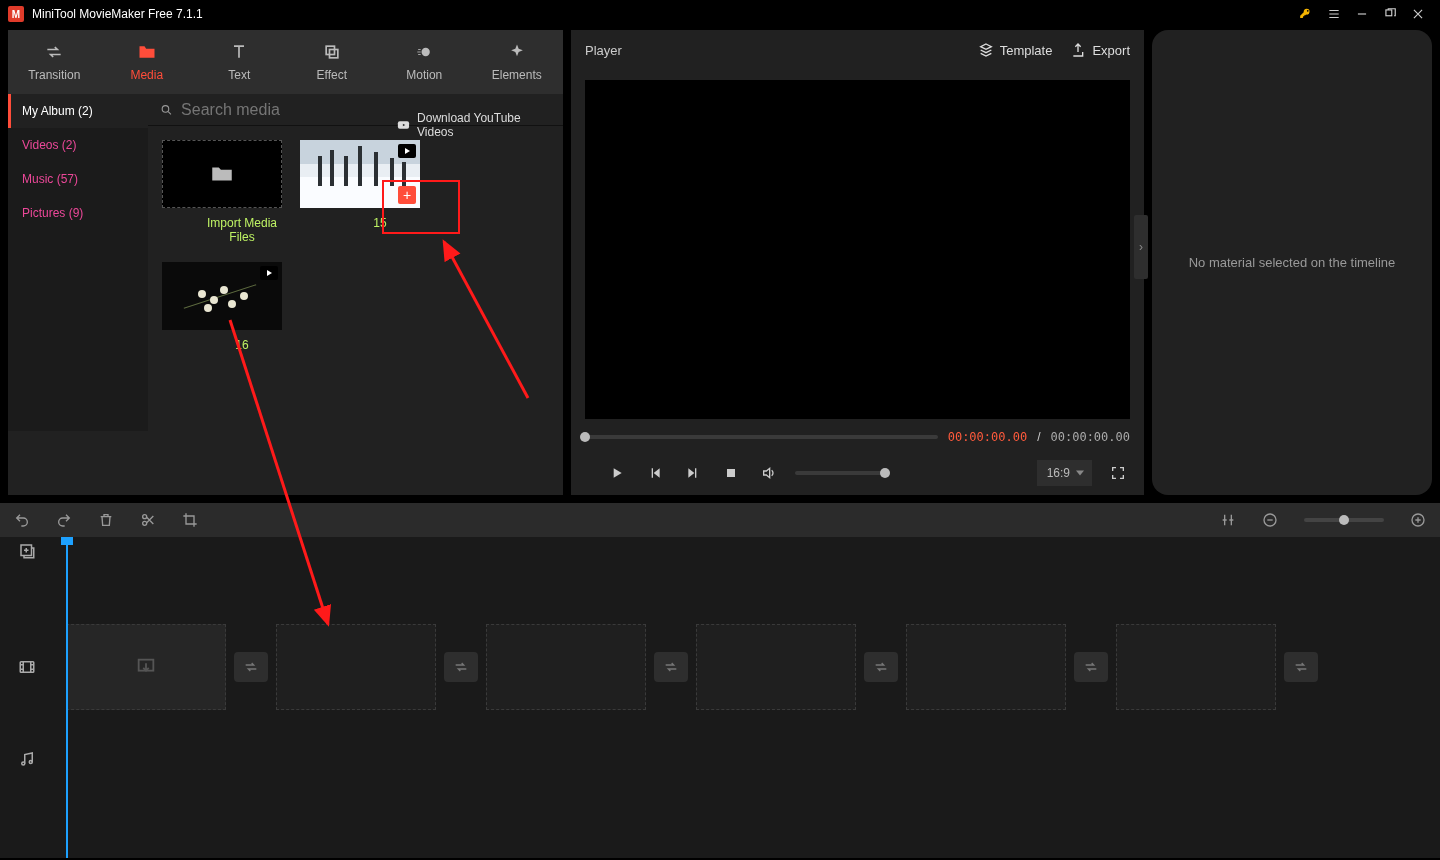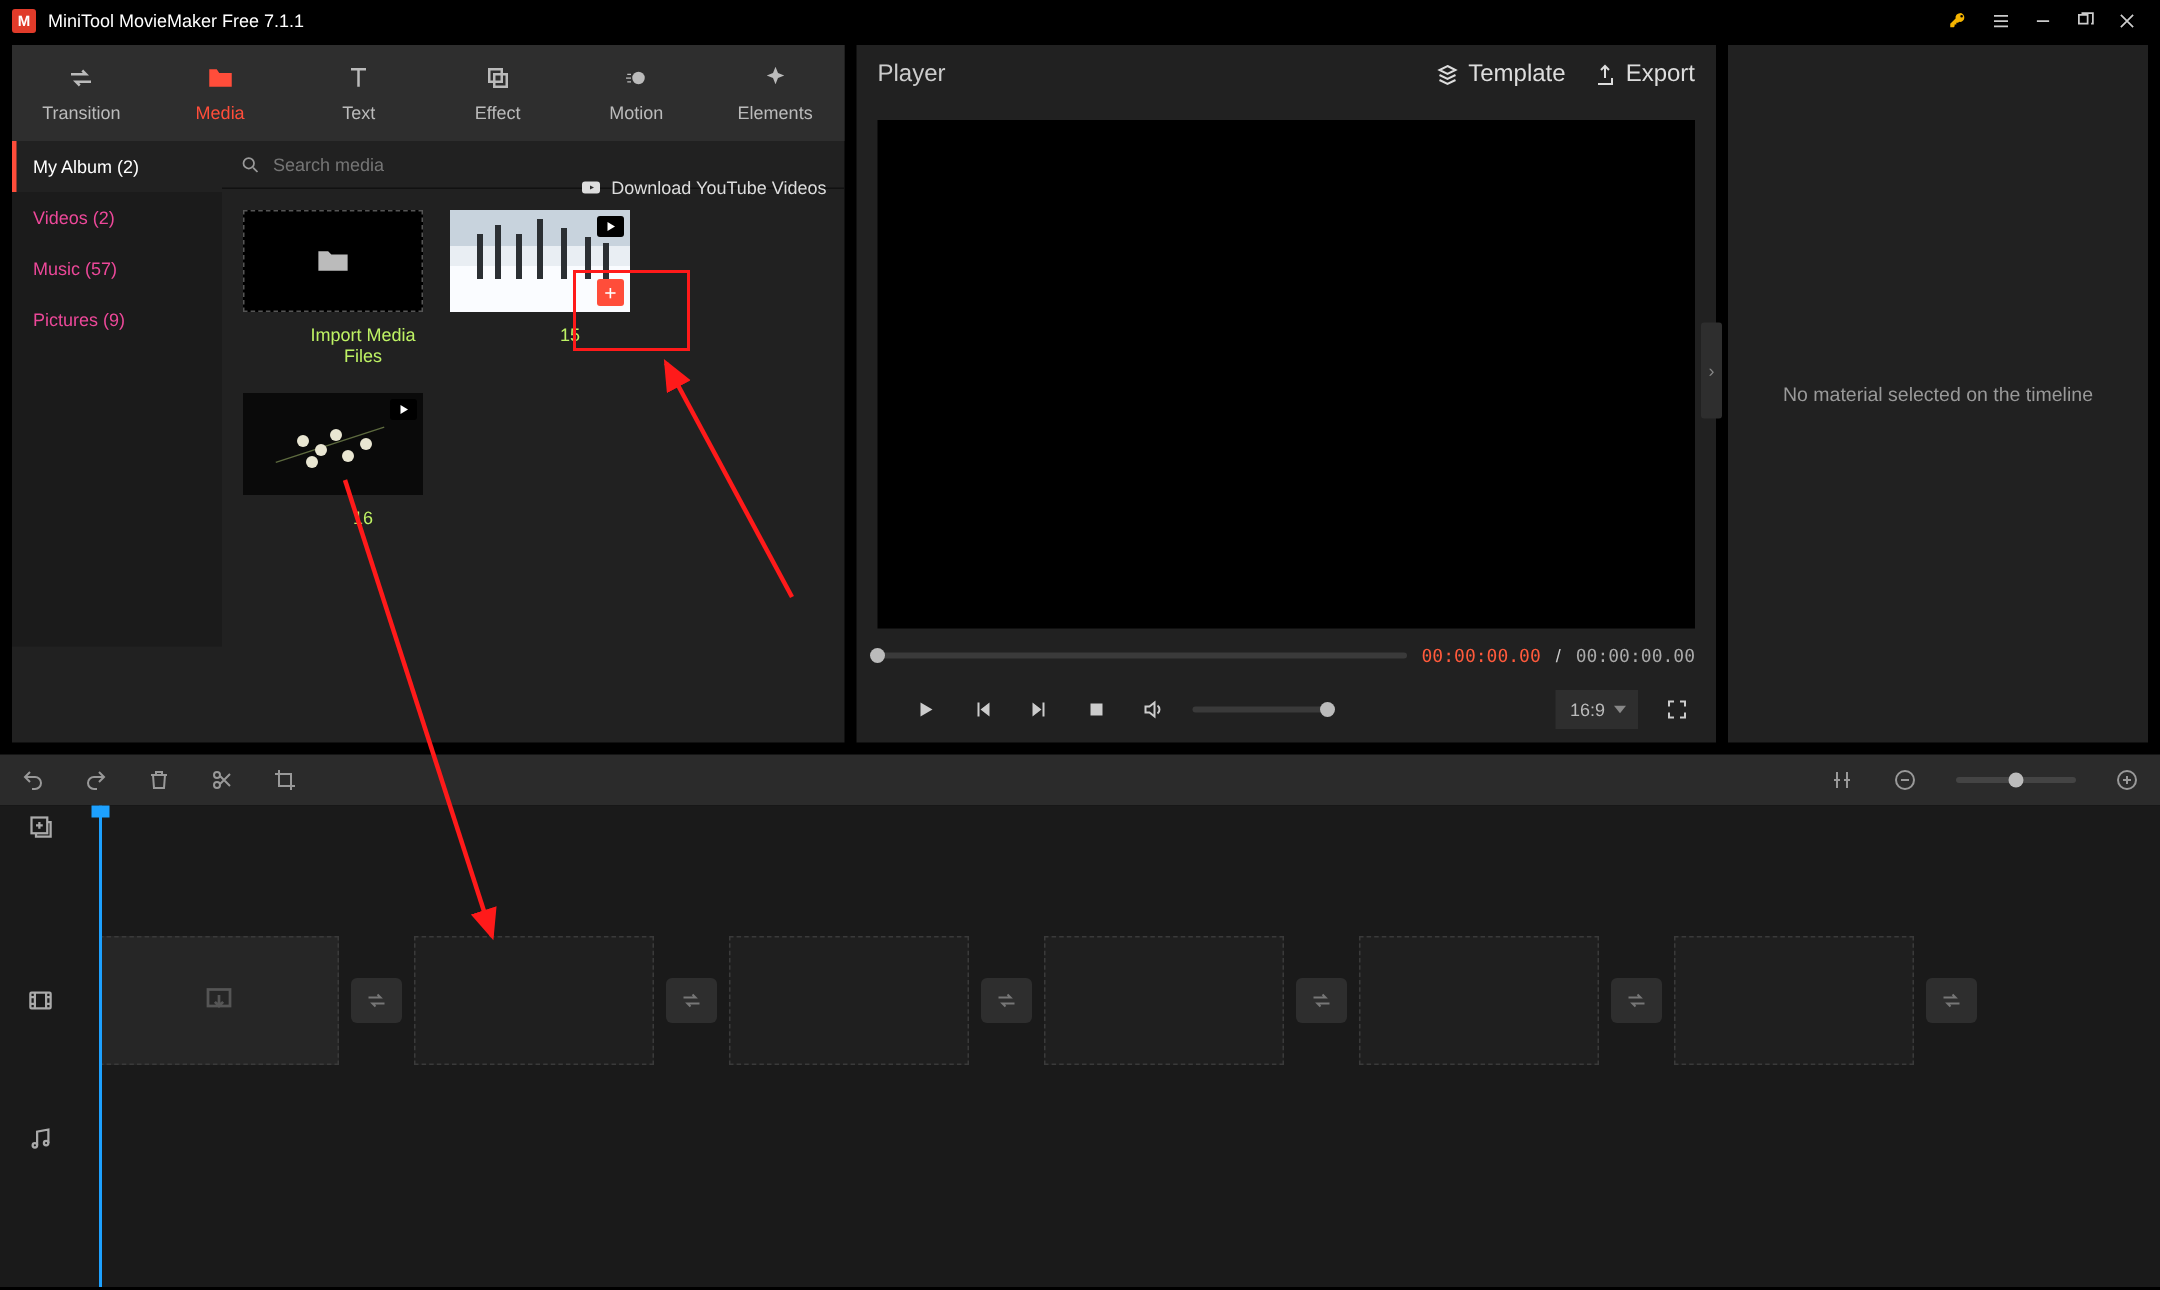--- a/index.html
+++ b/index.html
@@ -46,21 +46,21 @@
   .media-sidebar .side-item.active {
     color:#fff; background:#212121; border-left:3px solid #ff4d3a; padding-left:11px;
   }
   .media-body { display:flex; flex:1; min-height:0;}
   .media-main { flex:1; display:flex; flex-direction:column; }
   .media-toolbar {
     height:32px; display:flex; align-items:center; padding:0 12px; color:#999; font-size:12px;
     border-bottom:1px solid #111; gap:8px;
   }
   .media-toolbar input {
-    flex:1; background:transparent; border:none; outline:none; color:#ccc; font-size:12px;
+    flex:1; background:transparent; border:none; outline:none; color:#ccc; font-size:16px;
   }
   .media-toolbar .ytlink { display:flex; align-items:center; gap:6px; color:#ddd; cursor:pointer;margin-top:30px;}
   .media-grid {
     flex:1; padding:14px; display:flex; flex-wrap:wrap; gap:18px 18px; align-content:flex-start;
     position:relative;
   }
   .thumb-wrap { width:120px; display:flex; flex-direction:column; align-items:center; gap:8px; position:relative;}
   .thumb {
     width:120px; height:68px; background:#000; position:relative; display:flex; align-items:center;
     justify-content:center; color:#888;
@@ -94,21 +94,21 @@
   }
   .flower-art {
     width:100%; height:100%; background:#0a0a0a; position:relative;
   }
   .flower-art .stem { position:absolute; left:20px; top:50%; width:76px; height:1px; background:#5d6a3f; transform:rotate(-18deg);}
   .flower-art .bud { position:absolute; width:8px; height:8px; background:#e9e6d2; border-radius:50%;}
 
   
   .player-panel { flex:1; background:#212121; display:flex; flex-direction:column; }
   .player-header {
-    height:40px; display:flex; align-items:center; padding:0 14px; font-size:16px;
+    height:40px; display:flex; align-items:center; padding:0 14px; font-size:13px;
   }
   .player-header .spacer { flex:1;}
   .hbtn { display:flex; align-items:center; gap:6px; cursor:pointer; color:#ddd; margin-left:18px;}
   .hbtn svg { width:16px; height:16px; }
   .preview-wrap { flex:1; padding:10px 14px 4px; display:flex; align-items:stretch; position:relative;}
   .preview { flex:1; background:#000; }
   .expand-handle {
     position:absolute; right:-4px; top:50%; transform:translateY(-50%);
     width:14px; height:64px; background:#2e2e2e; display:flex; align-items:center; justify-content:center;
     color:#888; cursor:pointer; font-size:12px; border-radius:2px;
@@ -127,21 +127,21 @@
   .controls svg { width:16px; height:16px;}
   .controls .vol-track { width:90px; height:4px; background:#3a3a3a; border-radius:2px; position:relative;}
   .controls .vol-handle { position:absolute; right:0; top:50%; transform:translate(50%,-50%); width:10px;height:10px;background:#bbb;border-radius:50%;}
   .controls .spacer { flex:1;}
   .aspect-select { background:#2e2e2e; height:26px; padding:0 22px 0 10px; font-size:12px; color:#bbb; position:relative; display:flex; align-items:center; cursor:pointer;}
   .aspect-select::after { content:""; position:absolute; right:8px; top:50%; border-left:4px solid transparent;border-right:4px solid transparent;border-top:5px solid #888; transform:translateY(-50%);}
 
   
   .side-panel {
     width:280px; background:#212121; display:flex; align-items:center; justify-content:center;
-    font-size:13px; color:#999; text-align:center; padding:0 20px;
+    font-size:13px; color:#999; text-align:center; padding:0 20px;border-radius:16px;
   }
 
   
   .timeline-area { margin-top:8px; height: 355px; display:flex; flex-direction:column;}
   .tl-toolbar {
     height:34px; background:#2b2b2b; display:flex; align-items:center; padding:0 14px; gap:26px; color:#999;
   }
   .tl-toolbar .tbtn { cursor:pointer; display:flex;}
   .tl-toolbar svg { width:16px;height:16px;}
   .tl-toolbar .spacer { flex:1;}

